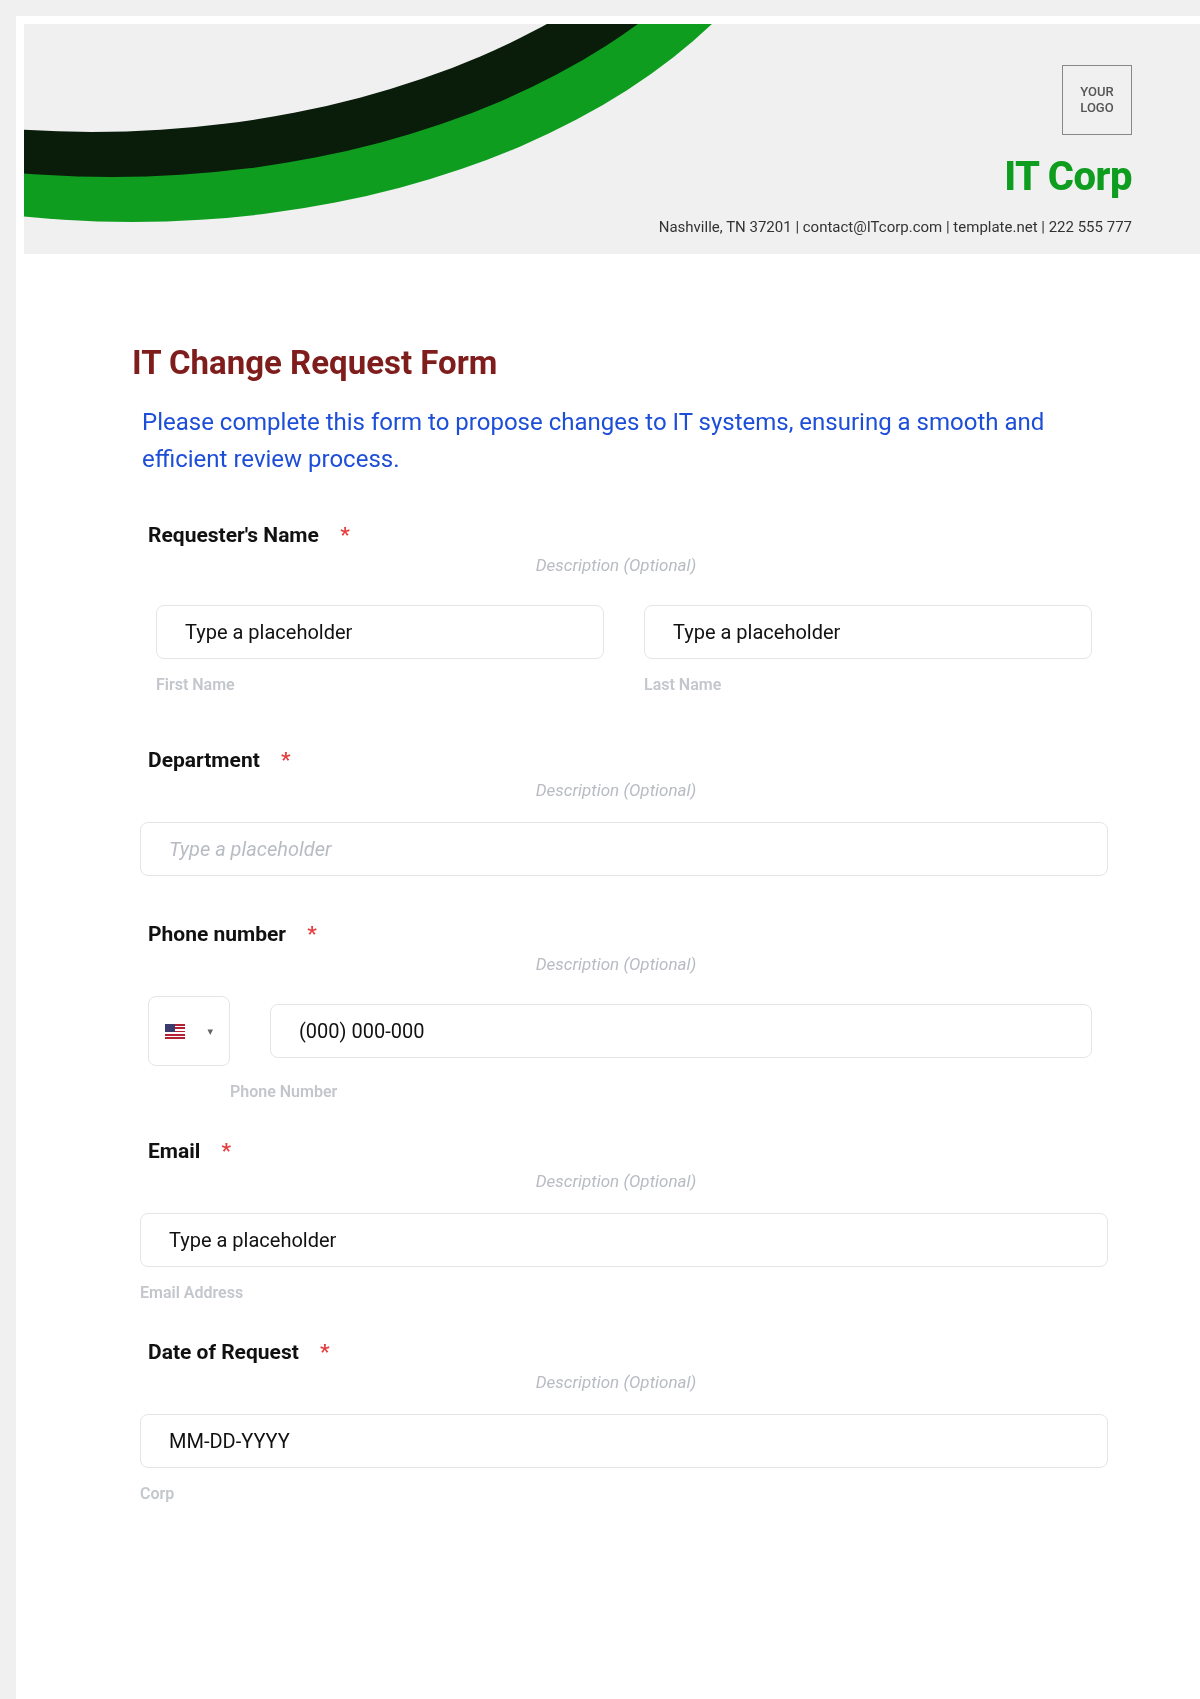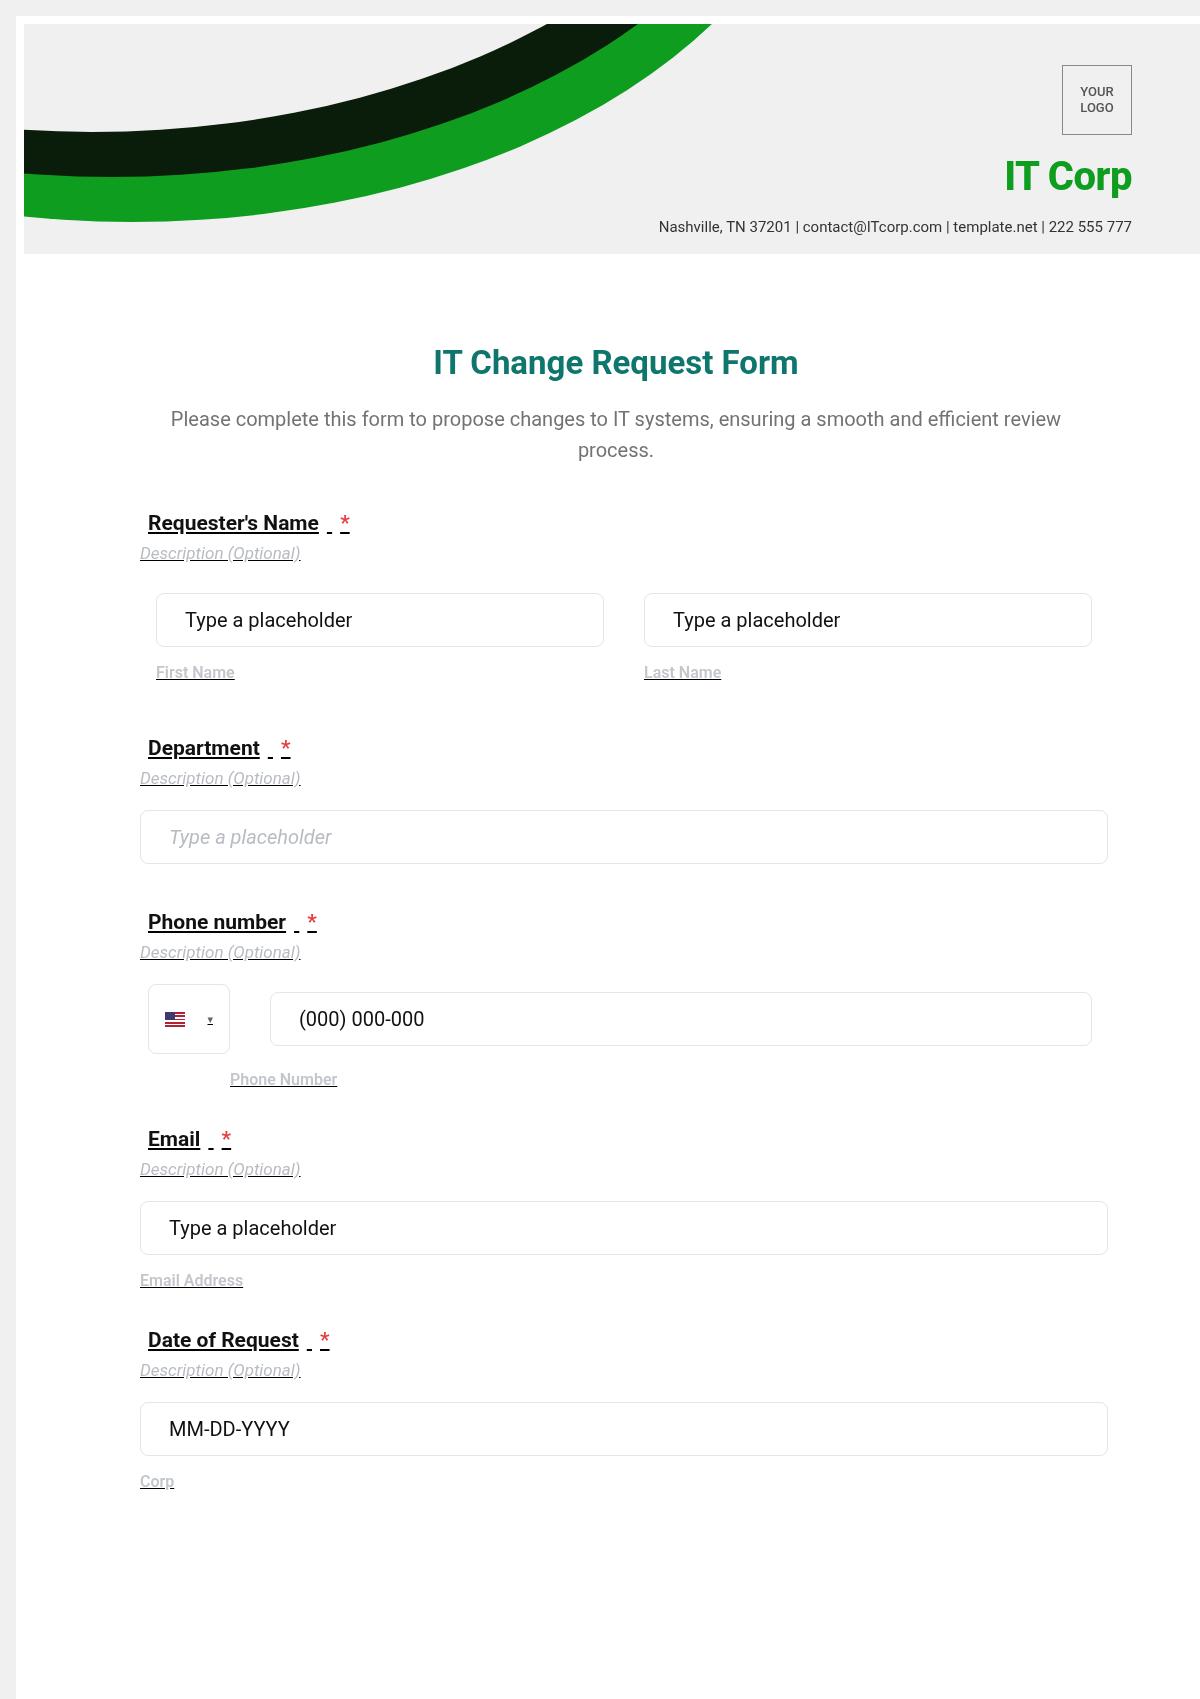--- a/index.html
+++ b/index.html
@@ -82,50 +82,50 @@
     }
     .gap {
       height: 55px;
       background: #fff;
     }
     .form-area {
       padding: 10px 100px 40px 100px;
       background: #fff;
     }
     .form-title {
-      text-align: center;
+      text-align: left;
       font-size: 33px;
       font-weight: 700;
-      color: #0f766e;
+      color: #7f1d1d;
       margin-bottom: 22px;
     }
     .form-intro {
-      text-align: center;
-      font-size: 20px;
-      color: #737373;
+      text-align: left;
+      font-size: 24px;
+      color: #1d4ed8;
       line-height: 1.55;
       margin-bottom: 45px;
       padding: 0 10px;
     }
     .field-block {
       margin-bottom: 38px;
-      text-decoration: underline;
     }
     .field-label {
       font-size: 21px;
       font-weight: 700;
       color: #111;
       margin-bottom: 8px;
     }
     .req { color: #e53e3e; }
     .field-desc {
       font-size: 17px;
       font-style: italic;
       color: #b8bcc2;
       margin-bottom: 14px;
+      text-align: center;
     }
     .row-two {
       display: flex;
       gap: 24px;
     }
     .col { flex: 1; }
     .text-input {
       width: 100%;
       padding: 14px 28px;
       font-size: 20px;

